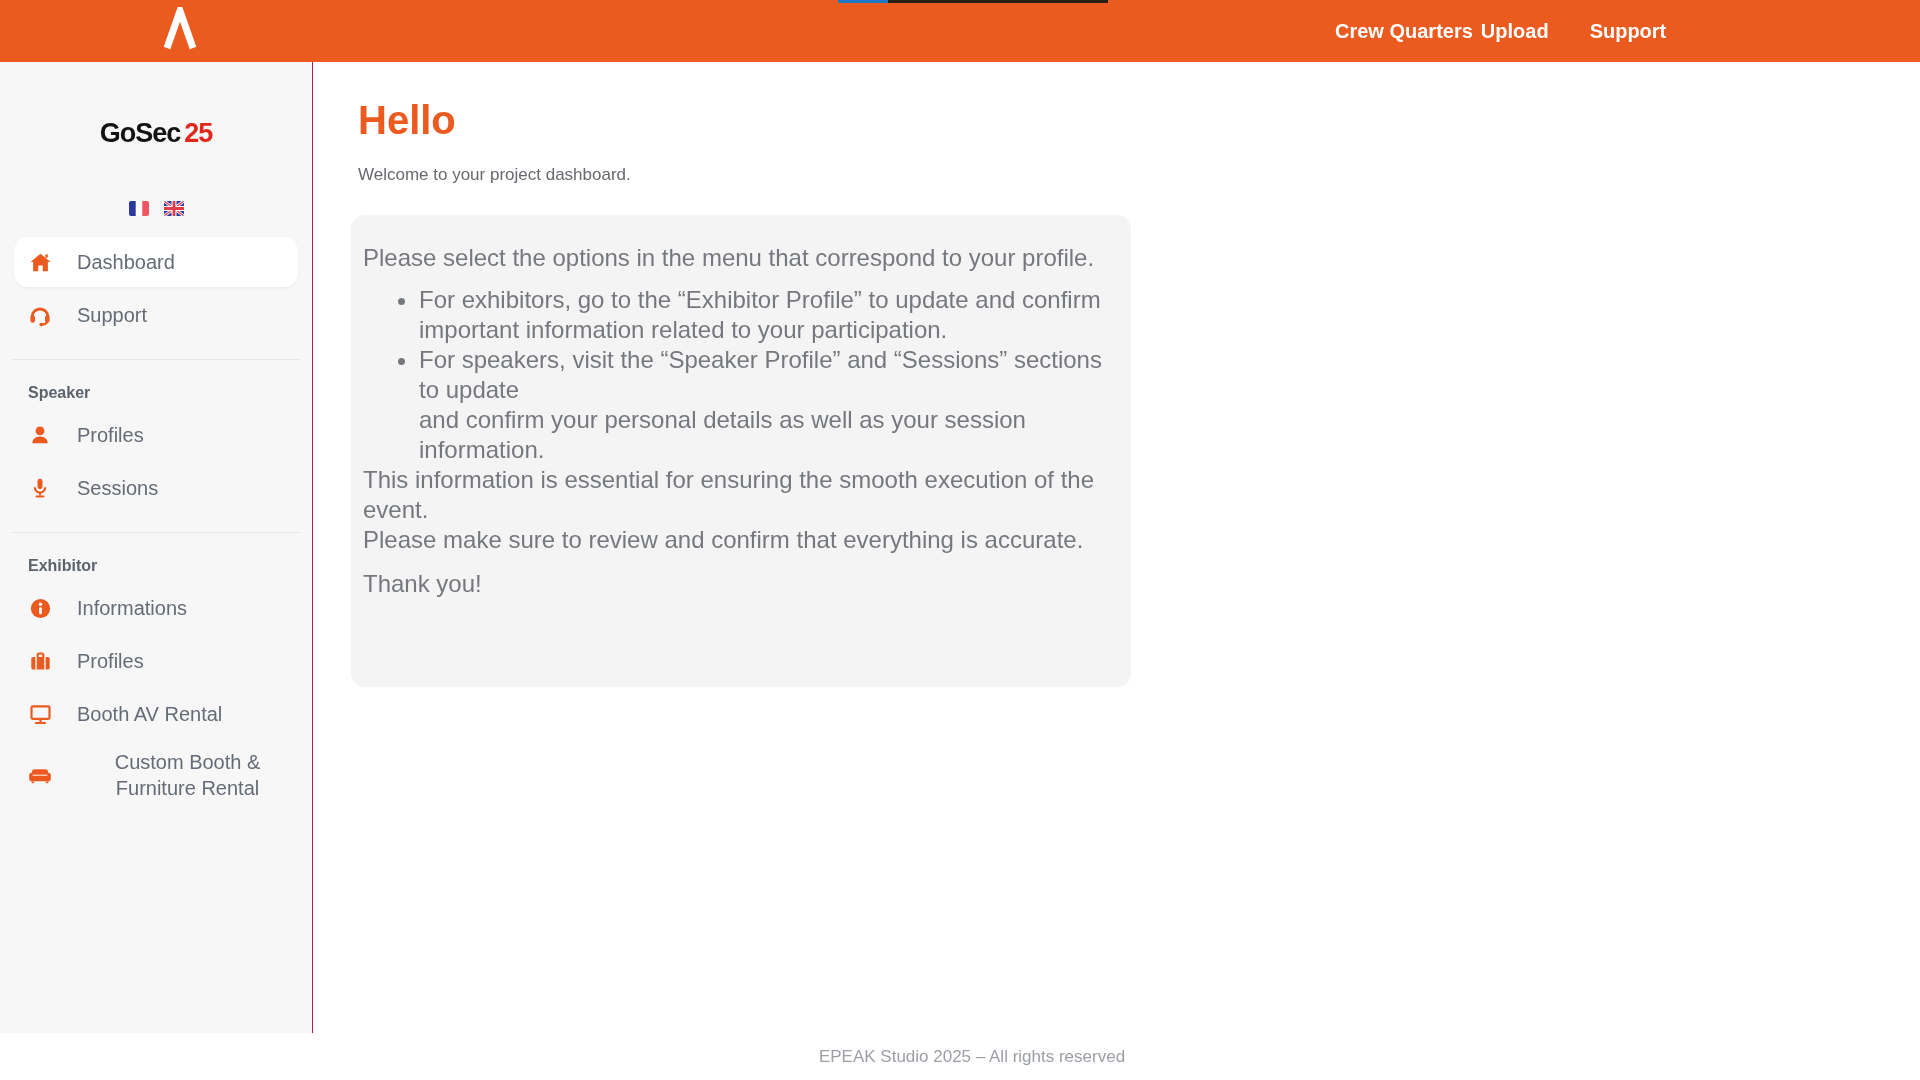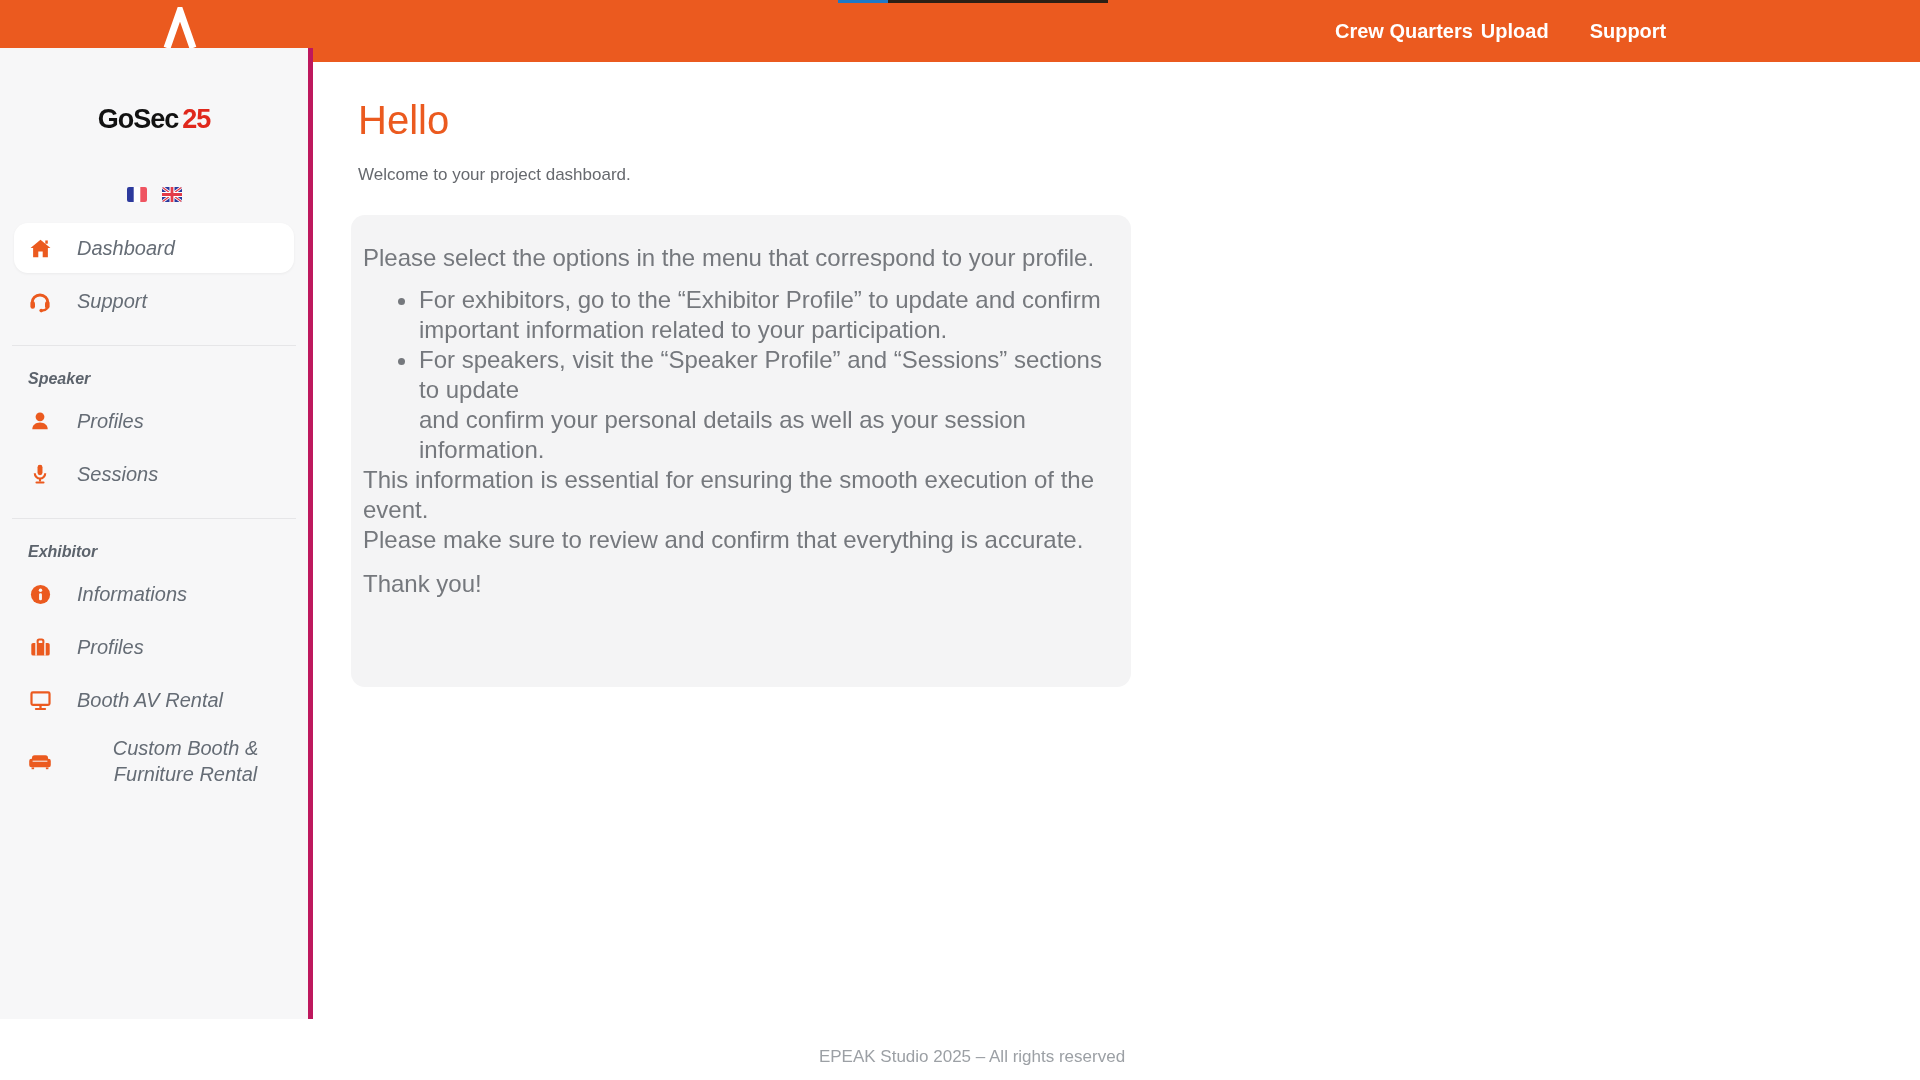--- a/index.html
+++ b/index.html
@@ -22,42 +22,42 @@
   
   .header{position:absolute;left:0;top:0;width:1920px;height:62px;background:var(--orange);}
   .topbar-blue{position:absolute;left:838px;top:0;width:50px;height:3px;background:var(--topbar-blue);}
   .topbar-dark{position:absolute;left:888px;top:0;width:220px;height:3px;background:var(--topbar-dark);}
   .brand-caret{position:absolute;left:162px;top:7px;width:36px;height:44px;cursor:pointer;}
   .header-nav{position:absolute;left:1335px;top:0;height:62px;display:flex;align-items:center;gap:8px;}
   .header-nav .nav-item{color:#fff;font-size:20px;font-weight:700;cursor:pointer;white-space:nowrap;}
   .header-nav .nav-item.spaced{margin-left:33px;}
 
   
-  .sidebar{position:absolute;left:0;top:48px;width:313px;height:971px;
-    background:var(--sidebar-bg);border-right:5px solid #be185d;}
+  .sidebar{position:absolute;left:0;top:62px;width:313px;height:971px;
+    background:var(--sidebar-bg);border-right:1px solid #be185d;}
   .brand-text{margin-top:56px;text-align:center;font-size:27px;font-weight:700;
     letter-spacing:-1px;color:#121212;}
   .brand-text .year{color:var(--logo-red);margin-left:4px;}
   .lang-row{margin-top:52px;display:flex;justify-content:center;gap:15px;align-items:center;}
   .flag{width:20px;height:15px;border-radius:2px;overflow:hidden;display:block;cursor:pointer;}
 
-  .menu{margin-top:21px;font-style:italic;}
+  .menu{margin-top:21px;}
   .menu-item{display:flex;align-items:center;height:50px;margin:0 14px 3px 14px;
     padding-left:14px;border-radius:14px;cursor:pointer;color:var(--menu-text);font-size:20px;}
   .menu-item.active{background:#fff;box-shadow:0 1px 3px rgba(0,0,0,.05);}
   .menu-item .mi-icon{width:24px;height:24px;flex:0 0 24px;display:flex;align-items:center;justify-content:center;}
   .menu-item .mi-label{margin-left:25px;line-height:26px;}
   .menu-item.tall{height:66px;text-align:center;}
   .side-divider{border:none;border-top:1px solid #E6E6E8;margin:19px 12px 0 12px;}
   .section-label{margin:24px 0 8px 28px;font-size:16px;font-weight:700;color:var(--section-text);}
 
   
   .main{position:absolute;left:313px;top:62px;right:0;bottom:47px;background:#fff;
     padding:36px 0 0 45px;}
-  .page-title{font-size:40px;line-height:44px;font-weight:400;color:var(--orange);}
+  .page-title{font-size:40px;line-height:44px;font-weight:700;color:var(--orange);}
   .page-subtitle{margin-top:18px;font-size:17px;line-height:29px;color:var(--subtitle-text);}
   .card{margin-top:26px;margin-left:-7px;width:780px;height:472px;background:var(--card-bg);
     border-radius:14px;padding:28px 18px 0 12px;color:var(--body-text);font-size:24px;}
   .card p{line-height:30px;}
   .card ul{margin:12px 0 0 0;padding-left:56px;}
   .card li{line-height:30px;}
   .card li::marker{color:var(--body-text);}
   .card .line{display:block;}
   .card .thanks{margin-top:14px;}
 

